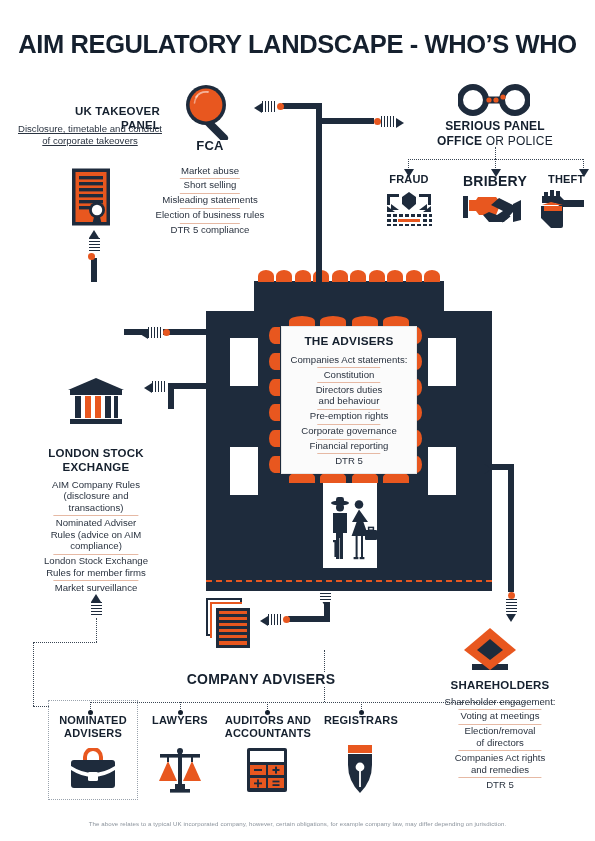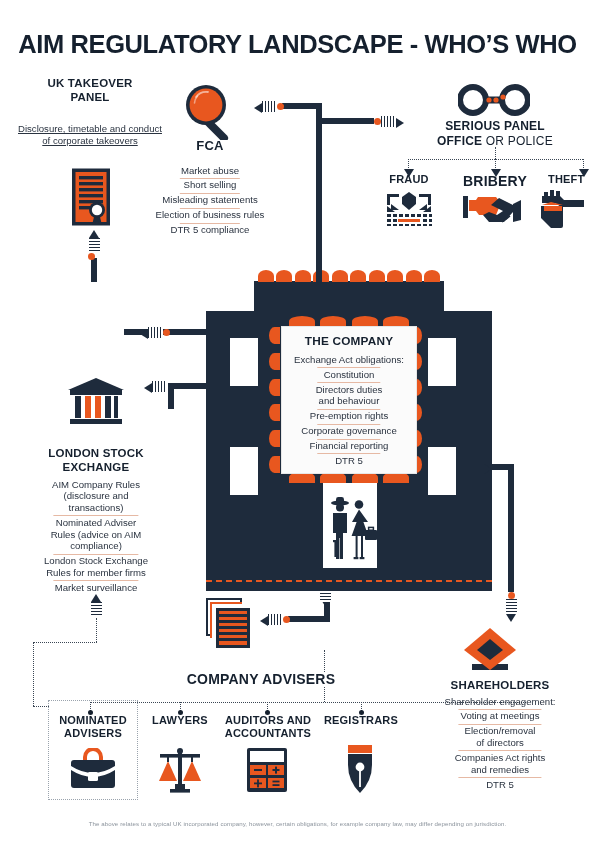--- a/index.html
+++ b/index.html
@@ -166,23 +166,23 @@
   <div class="abs arch-col-r" style="left:411px; top:327px; width:11px; height:146px; display:flex; flex-direction:column; justify-content:space-between;">
     <div class="arch-s" style="width:11px;height:17px;"></div>
       <div class="arch-s" style="width:11px;height:17px;"></div>
     <div class="arch-s" style="width:11px;height:17px;"></div>
       <div class="arch-s" style="width:11px;height:17px;"></div>
     <div class="arch-s" style="width:11px;height:17px;"></div>
       <div class="arch-s" style="width:11px;height:17px;"></div>
   </div>
 
   <div class="abs" id="company-card" style="left:281px; top:326px; width:136px; height:148px;">
-    <div class="blk-head">THE COMPANY</div>
+    <div class="blk-head">THE ADVISERS</div>
     <div class="blk-list">
-      <div class="li">Exchange Act obligations:</div>
+      <div class="li">Companies Act statements:</div>
       <div class="li">Constitution</div>
       <div class="li">
         <span>Directors duties</span><br>
         <span>and behaviour</span>
       </div>
       <div class="li">Pre-emption rights</div>
       <div class="li">Corporate governance</div>
       <div class="li">Financial reporting</div>
       <div class="li">DTR 5</div>
     </div>
@@ -205,21 +205,21 @@
       <rect x="30.6" y="44" width="2" height="23" fill="#1e2b3c"></rect>
       <rect x="36" y="44" width="2" height="23" fill="#1e2b3c"></rect>
       <rect x="28.6" y="65" width="4.8" height="2.2" fill="#1e2b3c"></rect>
       <rect x="34.6" y="65" width="4.8" height="2.2" fill="#1e2b3c"></rect>
 
       <rect x="40" y="38" width="12" height="10" rx="1" fill="#1e2b3c"></rect>
       <rect x="43.6" y="35.4" width="4.8" height="2.8" fill="none" stroke="#1e2b3c" stroke-width="1.5"></rect>
     </svg>
   </div>
 
-  <div class="abs blk-head" style="left:20px; top:76px; width:140px;">
+  <div class="abs blk-head" style="left:20px; top:104px; width:140px;text-align:right;">
     <span>UK TAKEOVER</span><br>
     <span>PANEL</span>
   </div>
   <div class="abs plain" style="left:18px; top:123px; width:144px;">Disclosure, timetable and conduct of corporate takeovers</div>
   <div class="abs" style="left:68px; top:167px; width:46px; height:62px;">
     <svg width="46" height="62" viewBox="0 0 46 62">
       <rect x="4" y="1.5" width="38" height="57" fill="#1e2b3c"></rect>
       <rect x="7.5" y="5" width="31" height="50" fill="#E8571F"></rect>
       <g fill="#1e2b3c">
         <rect x="11" y="9" width="24" height="3.4"></rect>

